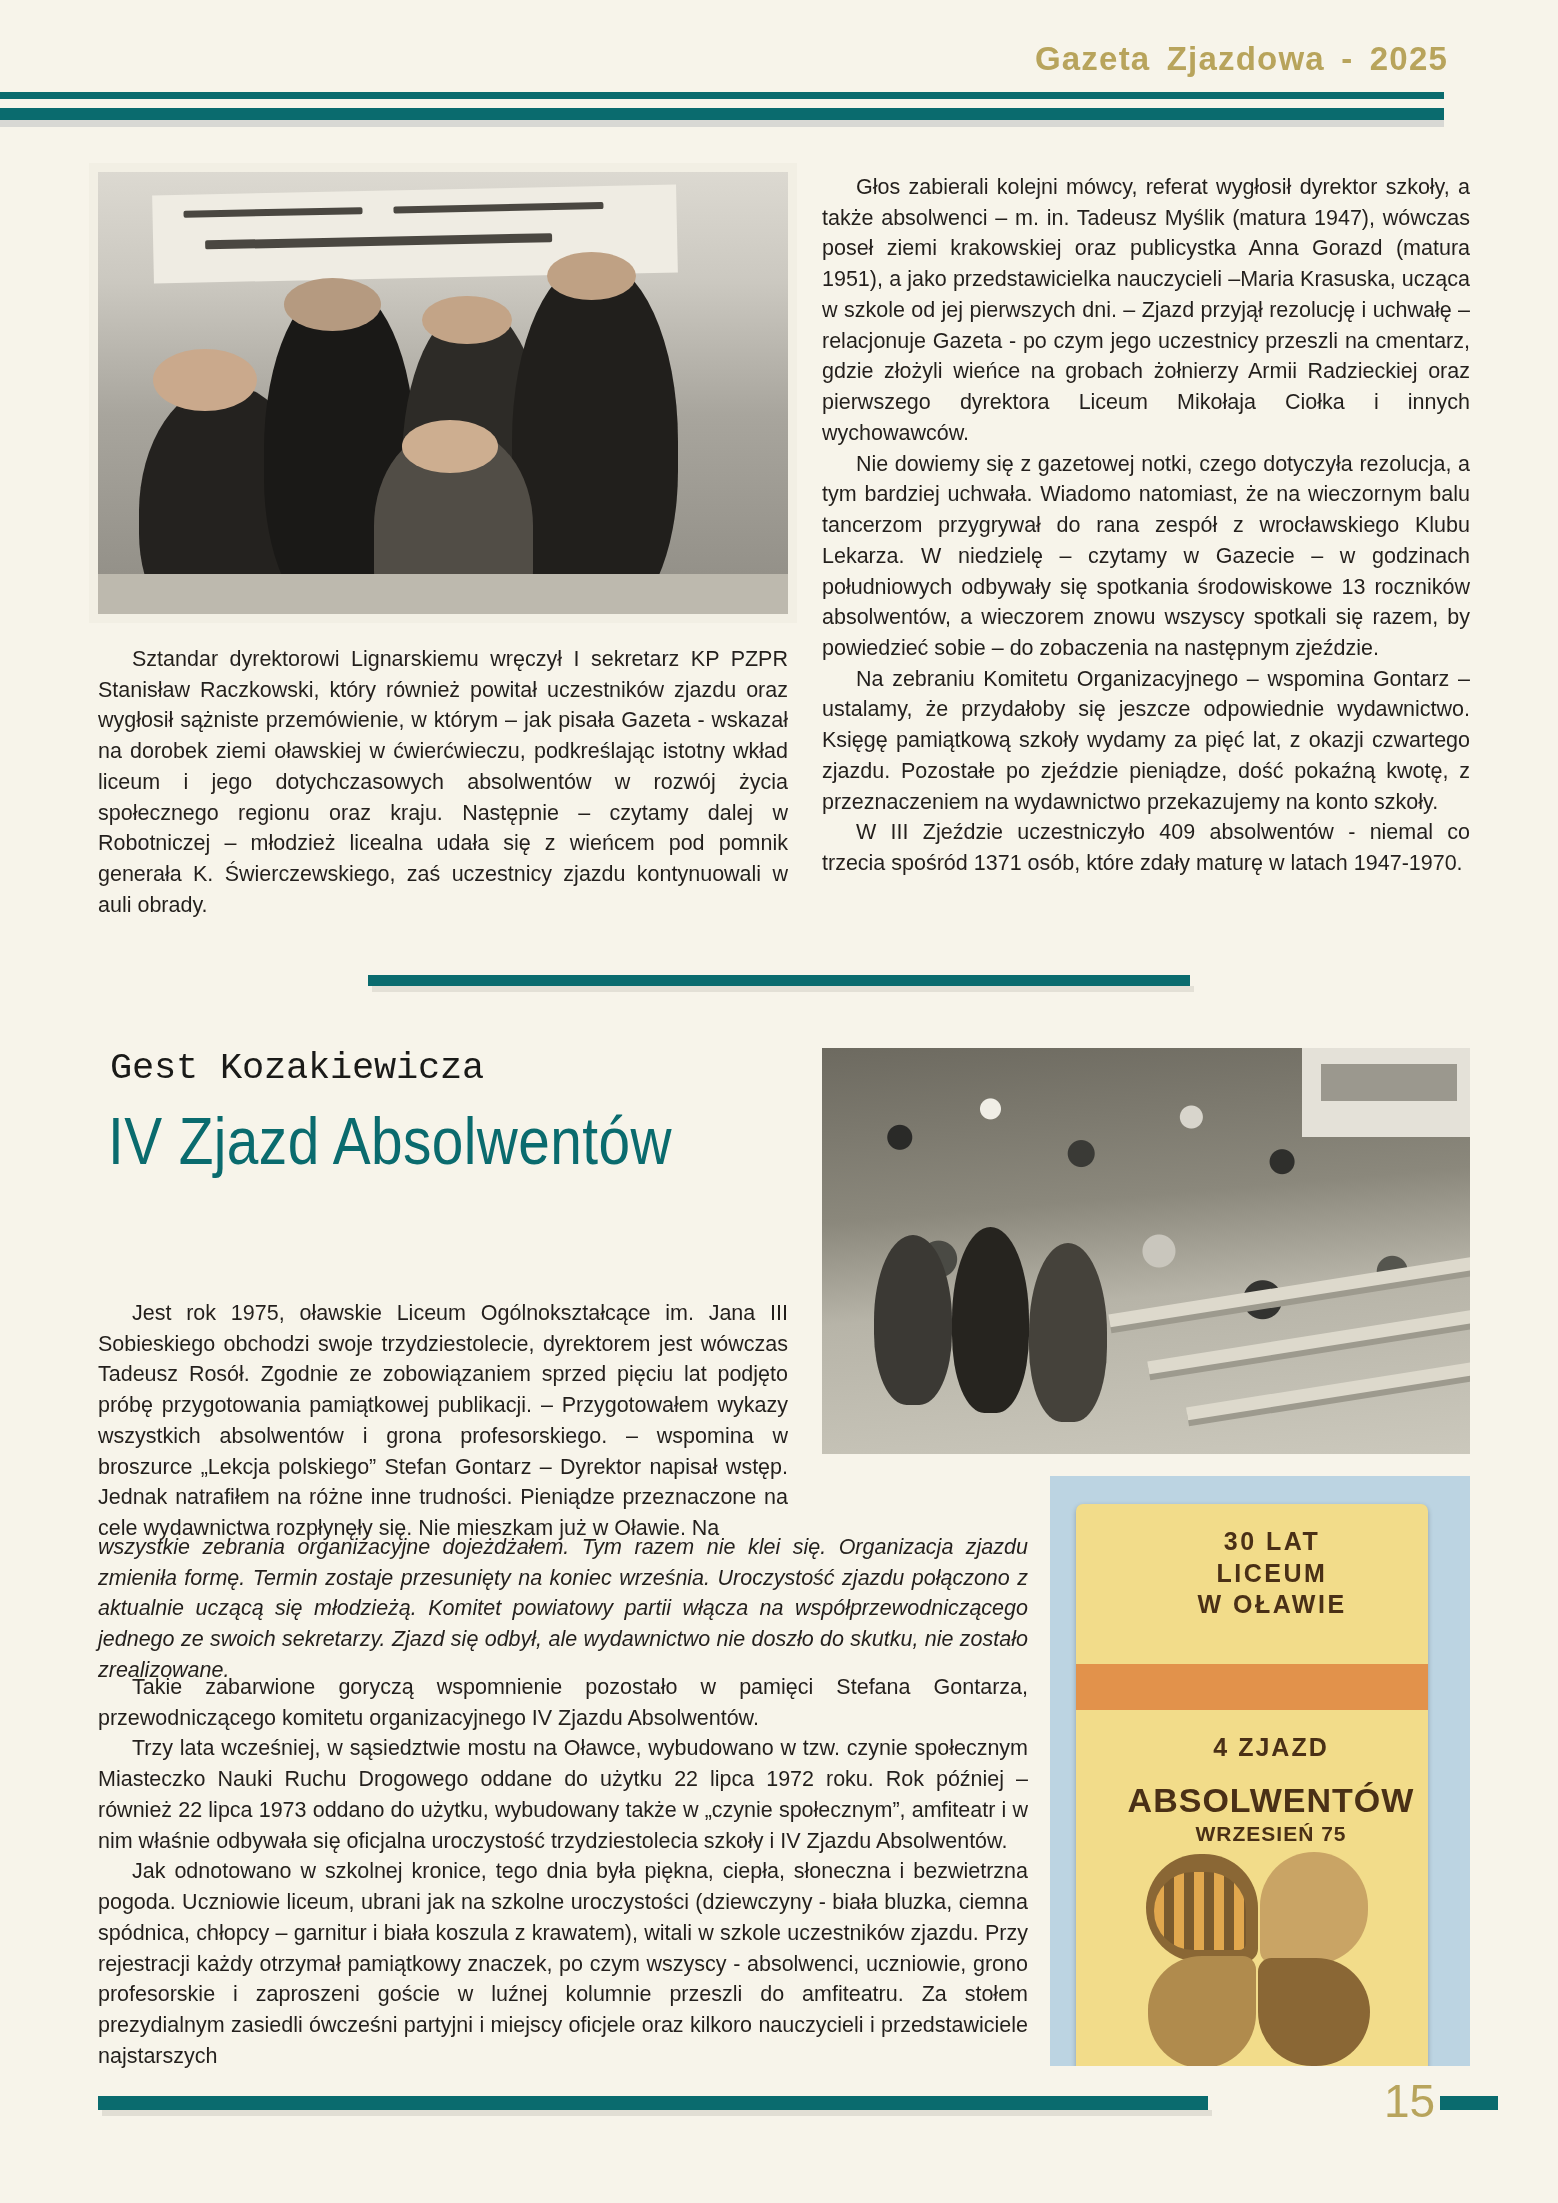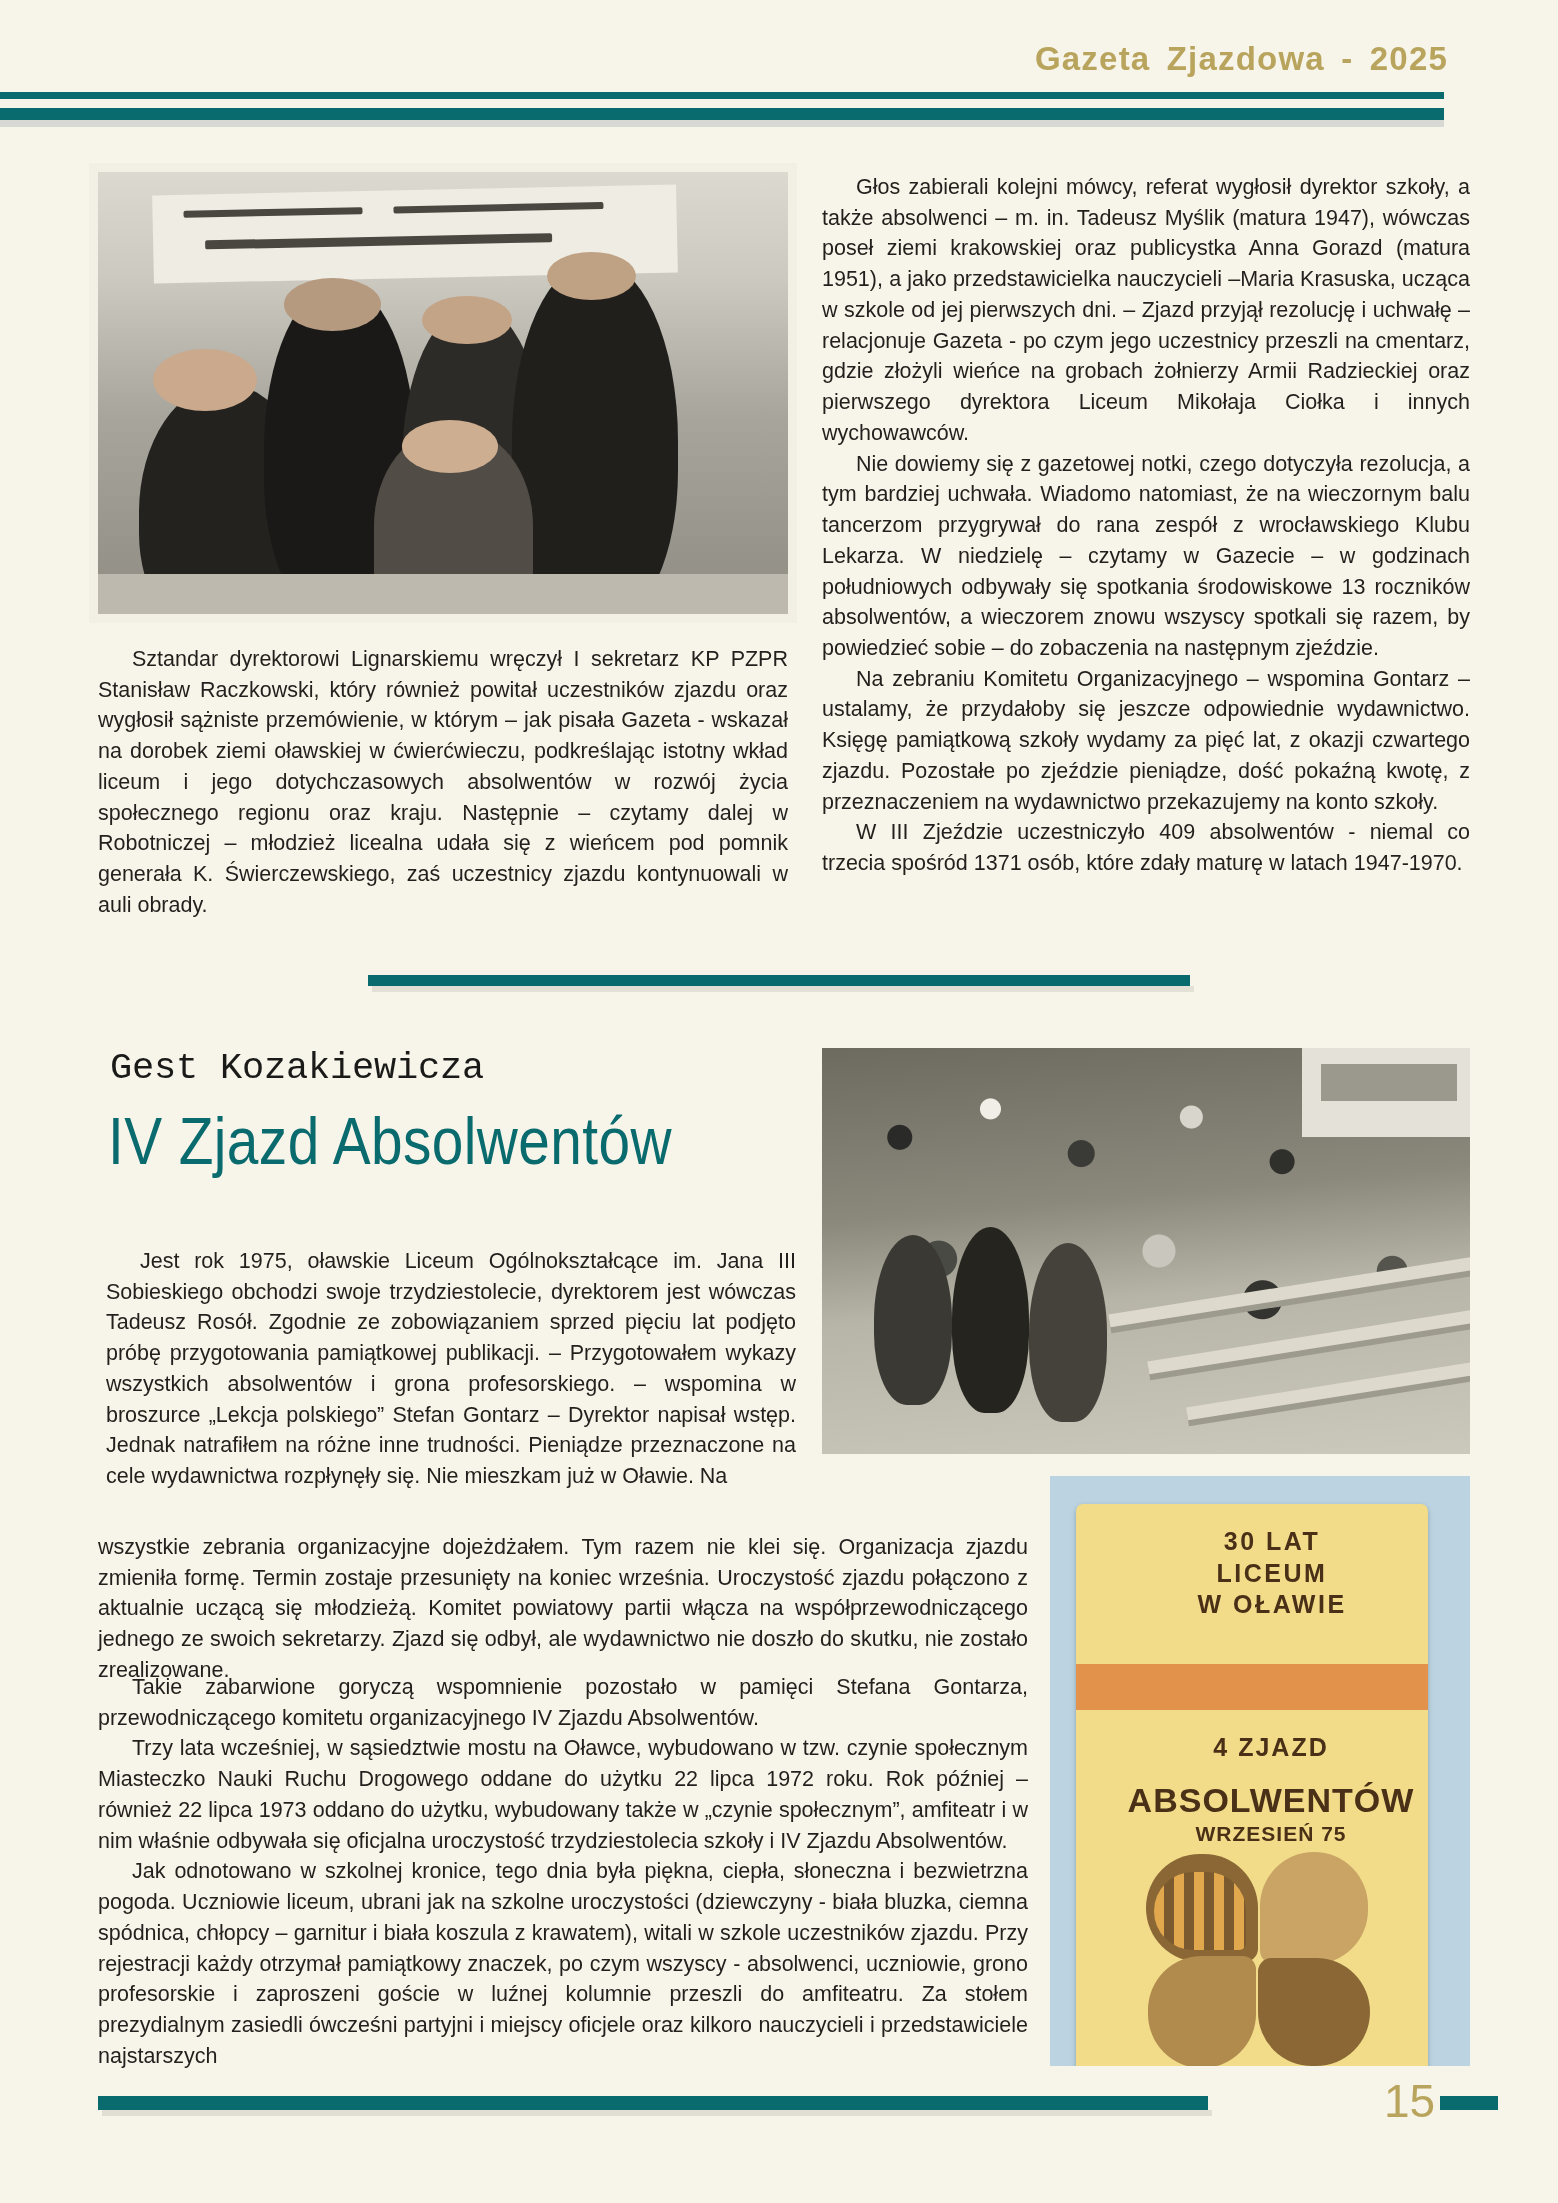--- a/index.html
+++ b/index.html
@@ -141,37 +141,37 @@
     font-weight: 300;
     transform: scaleX(0.86);
     transform-origin: left center;
     letter-spacing: 0.5px;
   }
 
   
   .art2-narrow {
     position: absolute;
     left: 98px;
-    top: 1246px;
+    top: 1298px;
     width: 690px;
-    margin-left: 8px;
   }
   .art2-wide {
     position: absolute;
     left: 98px;
     top: 1532px;
     width: 930px;
   }
   .art2-full {
     position: absolute;
     left: 98px;
     top: 1672px;
     width: 930px;
   }
   p.it {
+    font-style: italic;
   }
 
   
   .photo2 {
     position: absolute;
     left: 822px;
     top: 1048px;
     width: 648px;
     height: 406px;
     background: #bdbab2;

